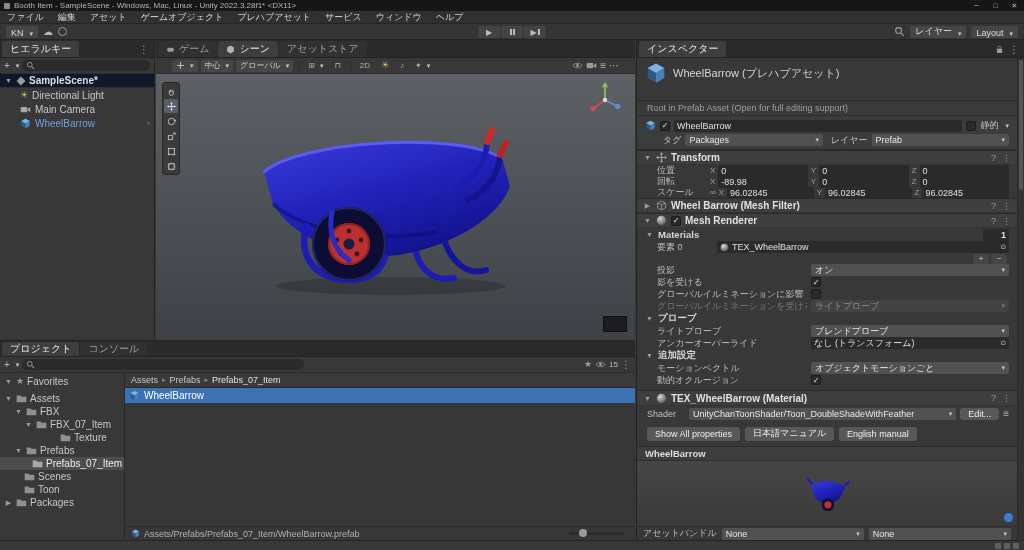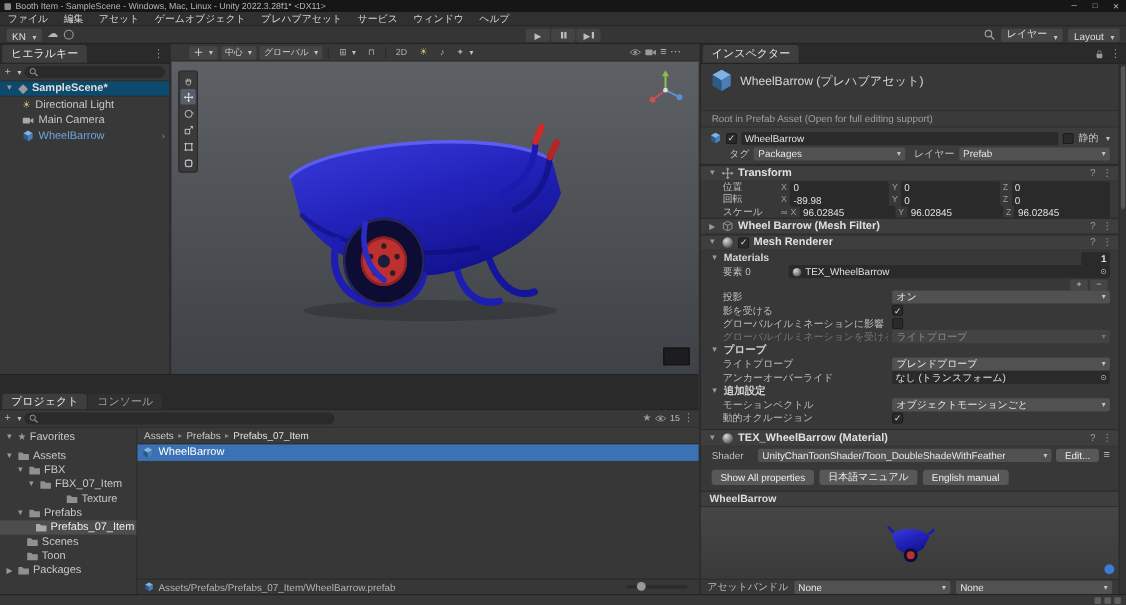--- a/index.html
+++ b/index.html
@@ -40,21 +40,21 @@
 .fld{background:#2a2a2a;border-radius:2px;height:12px;padding:0 3px;font-size:9px;color:#e0e0e0;display:flex;align-items:center;min-width:0}
 .objfld{flex:1;display:flex;align-items:center;gap:3px;background:#2a2a2a;border-radius:2px;height:12px;padding:0 3px;font-size:9px;color:#e0e0e0;min-width:0}
 .cb{width:10px;height:10px;background:#2a2a2a;border:1px solid #1c1c1c;border-radius:2px;font-size:8px;color:#e6e6e6;display:flex;align-items:center;justify-content:center;flex:none}
 .btn{background:#585858;border-radius:3px;height:14px;display:flex;align-items:center;justify-content:center;font-size:9px;color:#eee;padding:0 8px;flex:none}
 .dim{opacity:.45}
 .sun{color:#cdbd6e;font-size:9px;line-height:1}
 
 
 #hierarchy{position:absolute;left:0;top:40px;width:155px;height:300px;border-right:1px solid #232323;background:#383838;display:flex;flex-direction:column}
 .hrow{height:14px;display:flex;align-items:center;gap:4px;padding:0 4px;font-size:10px;flex:none}
-.hrow.scene{background:#0c4a6e;border-bottom:1px solid #2f2f2f;font-weight:bold;color:#dedede}
+.hrow.scene{background:#0f172a;border-bottom:1px solid #2f2f2f;font-weight:bold;color:#dedede}
 .hrow.child{padding-left:20px}
 .diamond{width:8px;height:8px;background:#9a9a9a;transform:rotate(45deg) scale(.8);border-radius:1px;flex:none}
 .prefab-label{color:#6fa3dc}
 .chev{margin-left:auto;color:#8a8a8a;font-size:9px}
 
 
 #scene{position:absolute;left:156px;top:40px;width:479px;height:300px;background:#383838;display:flex;flex-direction:column}
 #scenebar{height:16px;border-bottom:1px solid #2a2a2a;display:flex;align-items:center;gap:3px;padding:0 16px;flex:none}
 .sbtn{display:flex;align-items:center;gap:2px;height:12px;background:#464646;border-radius:2px;padding:0 4px;font-size:8px;color:#d0d0d0;flex:none}
 .sbtn.plain{background:transparent;color:#b0b0b0}
@@ -233,20 +233,37 @@
         <path fill="#2f5a86" d="M8 1l6 3.4v7.2L8 15l-6-3.4V4.4z"></path>
         <path fill="#7fb2e5" d="M8 1l6 3.4L8 8 2 4.4z"></path>
         <path fill="#4a7fb5" d="M8 8l6-3.6v7.2L8 15z"></path>
       </svg>
     <span class="prefab-label">WheelBarrow</span>
     <span class="chev">›</span>
   </div>
 </div>
 
 <div id="scene">
+  <div class="tabstrip">
+    <div class="tab">
+      <svg class="svg-icon sm" viewBox="0 0 16 16">
+          <rect x="2" y="5" width="12" height="7" rx="3" fill="#9a9a9a"></rect>
+        </svg>
+      <span>ゲーム</span>
+    </div>
+    <div class="tab active">
+      <svg class="svg-icon sm" viewBox="0 0 16 16">
+          <path fill="#b5b5b5" d="M8 1l6 3.4v7.2L8 15l-6-3.4V4.4z"></path>
+        </svg>
+      <span>シーン</span>
+    </div>
+    <div class="tab">
+        <span>アセットストア</span>
+      </div>
+  </div>
   <div id="scenebar">
     <div class="sbtn">
       <svg class="svg-icon sm" viewBox="0 0 10 10">
           <path d="M5 1.2v7.6M1.2 5h7.6" stroke="#c8c8c8"></path>
         </svg>
       <span class="caret">▾</span>
     </div>
     <div class="sbtn">
       <span>中心</span>
       <span class="caret">▾</span>
@@ -613,21 +630,21 @@
         <span class="caret">▾</span>
       </div>
     </div>
     <div id="insp-scroll">
         <div id="insp-thumb"></div>
       </div>
   </div>
 </div>
 
 <div id="project">
-  <div class="tabstrip" style="height:32px">
+  <div class="tabstrip" style="height:16px">
     <div class="tab active" style="height:14px">
         <span>プロジェクト</span>
       </div>
     <div class="tab" style="height:14px">
         <span>コンソール</span>
       </div>
   </div>
   <div class="minibar">
     <span class="tglyph">+</span>
     <span class="caret" style="margin-left:0">▾</span>

